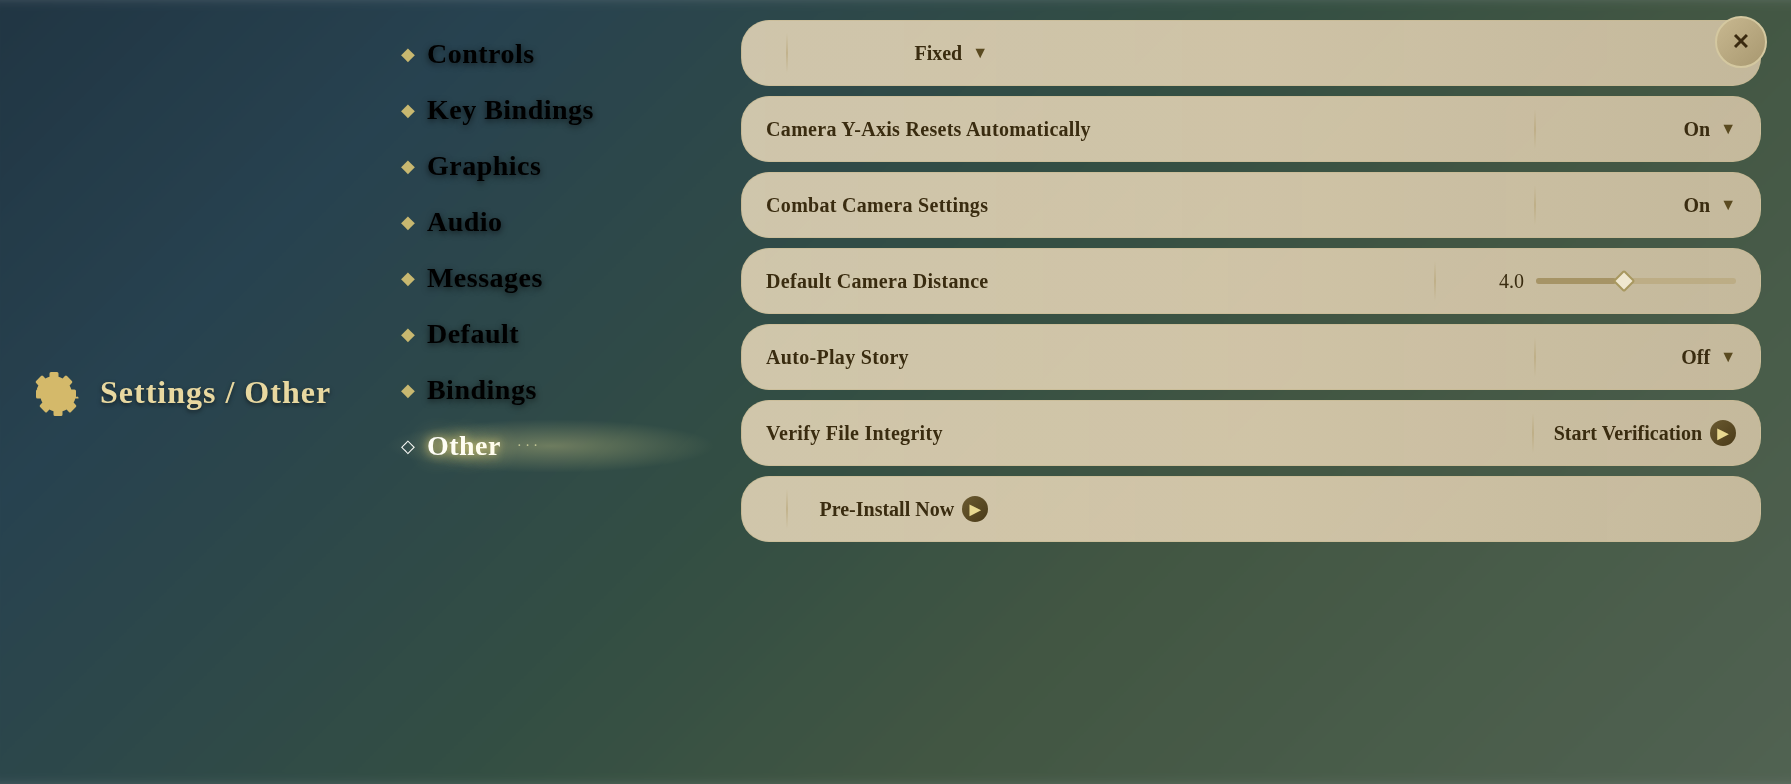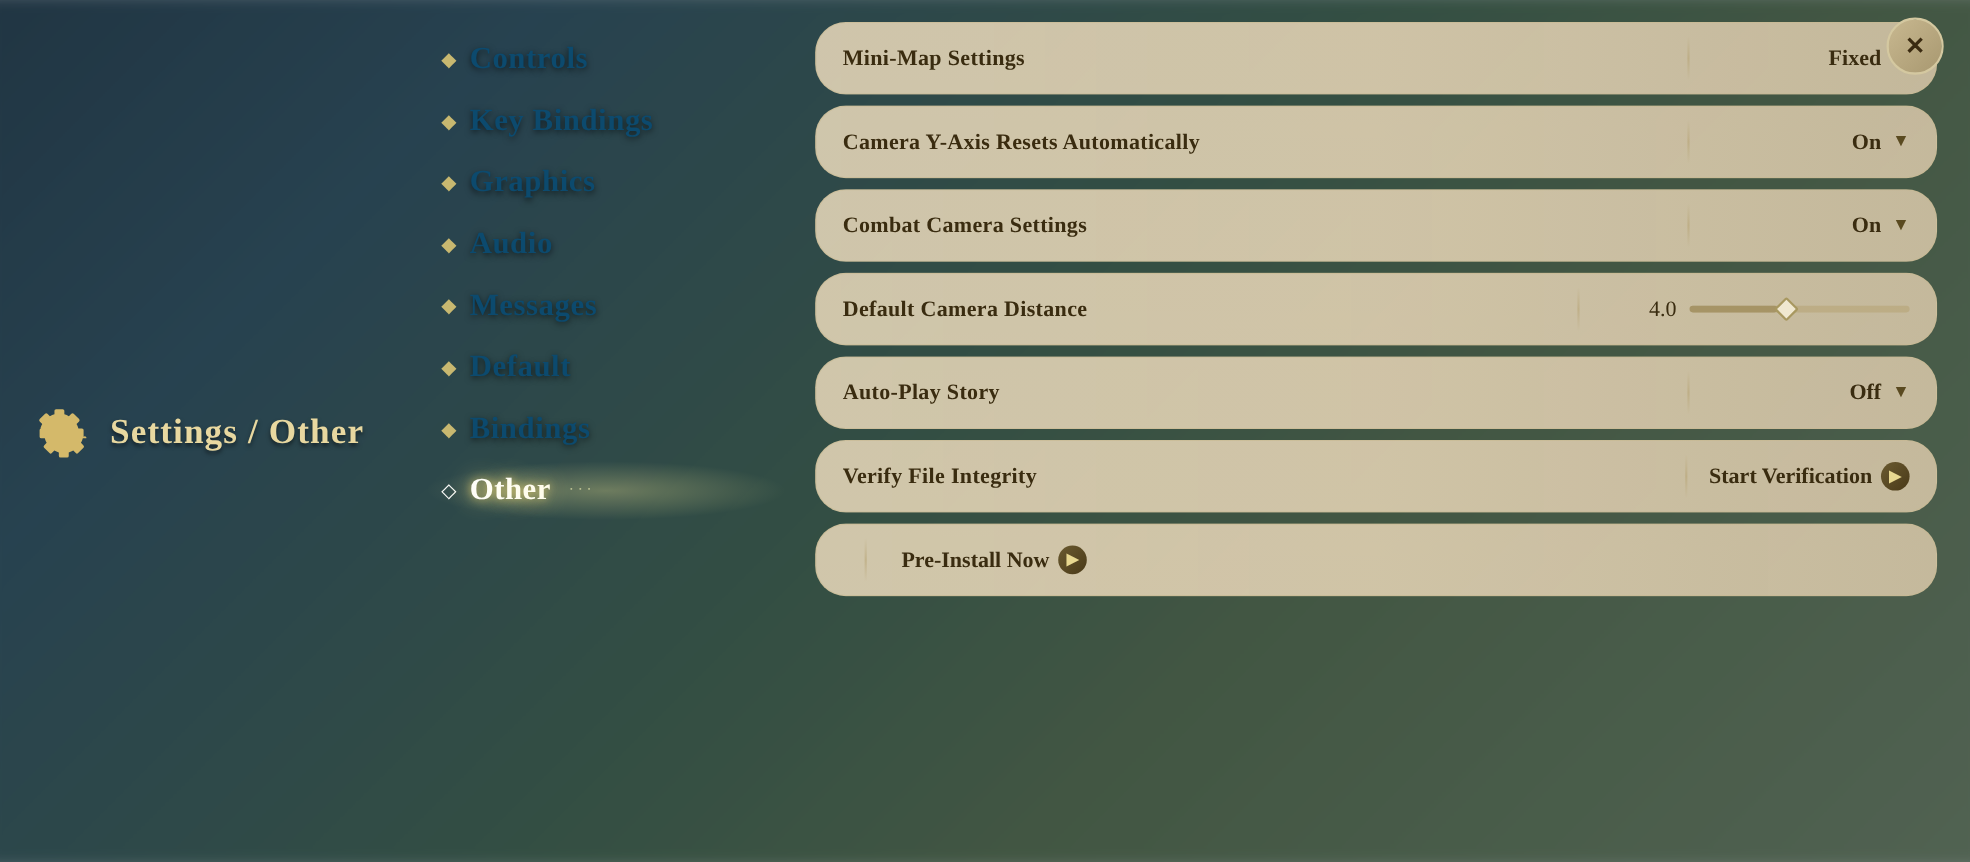--- a/index.html
+++ b/index.html
@@ -104,21 +104,21 @@
 
     .sidebar-bullet {
       color: #c8b870;
       font-size: 18px;
       flex-shrink: 0;
     }
 
     .sidebar-label {
       font-size: 28px;
       font-weight: bold;
-      color: #0c4a6e;
+      color: #000000;
       text-shadow: 0 2px 6px rgba(0,0,0,0.6);
       letter-spacing: 0.5px;
     }
 
     .sidebar-item.active .sidebar-label {
       color: #ffffff;
       text-shadow: 0 0 12px rgba(255,240,180,0.8), 0 2px 6px rgba(0,0,0,0.6);
     }
 
     .sidebar-item.active .sidebar-bullet {
@@ -331,21 +331,20 @@
       <div class="sidebar-item active other-glow">
         <span class="sidebar-bullet" style="color:#ffffff;">◇</span>
         <span class="sidebar-label" style="color:#ffffff; text-shadow: 0 0 20px rgba(255,240,150,0.9), 0 0 8px rgba(255,220,100,0.7);">Other</span>
         <span style="color:rgba(255,255,200,0.6); font-size:14px; margin-left:4px;">· · ·</span>
       </div>
     </div>
 
     <div class="content">
 
       <div class="setting-row">
-        <span class="setting-label">Mini-Map Settings</span>
         <div class="setting-divider"></div>
         <div class="setting-value">
           <span class="value-text">Fixed</span>
           <span class="dropdown-arrow">▼</span>
         </div>
       </div>
 
       <div class="setting-row">
         <span class="setting-label">Camera Y-Axis Resets Automatically</span>
         <div class="setting-divider"></div>

